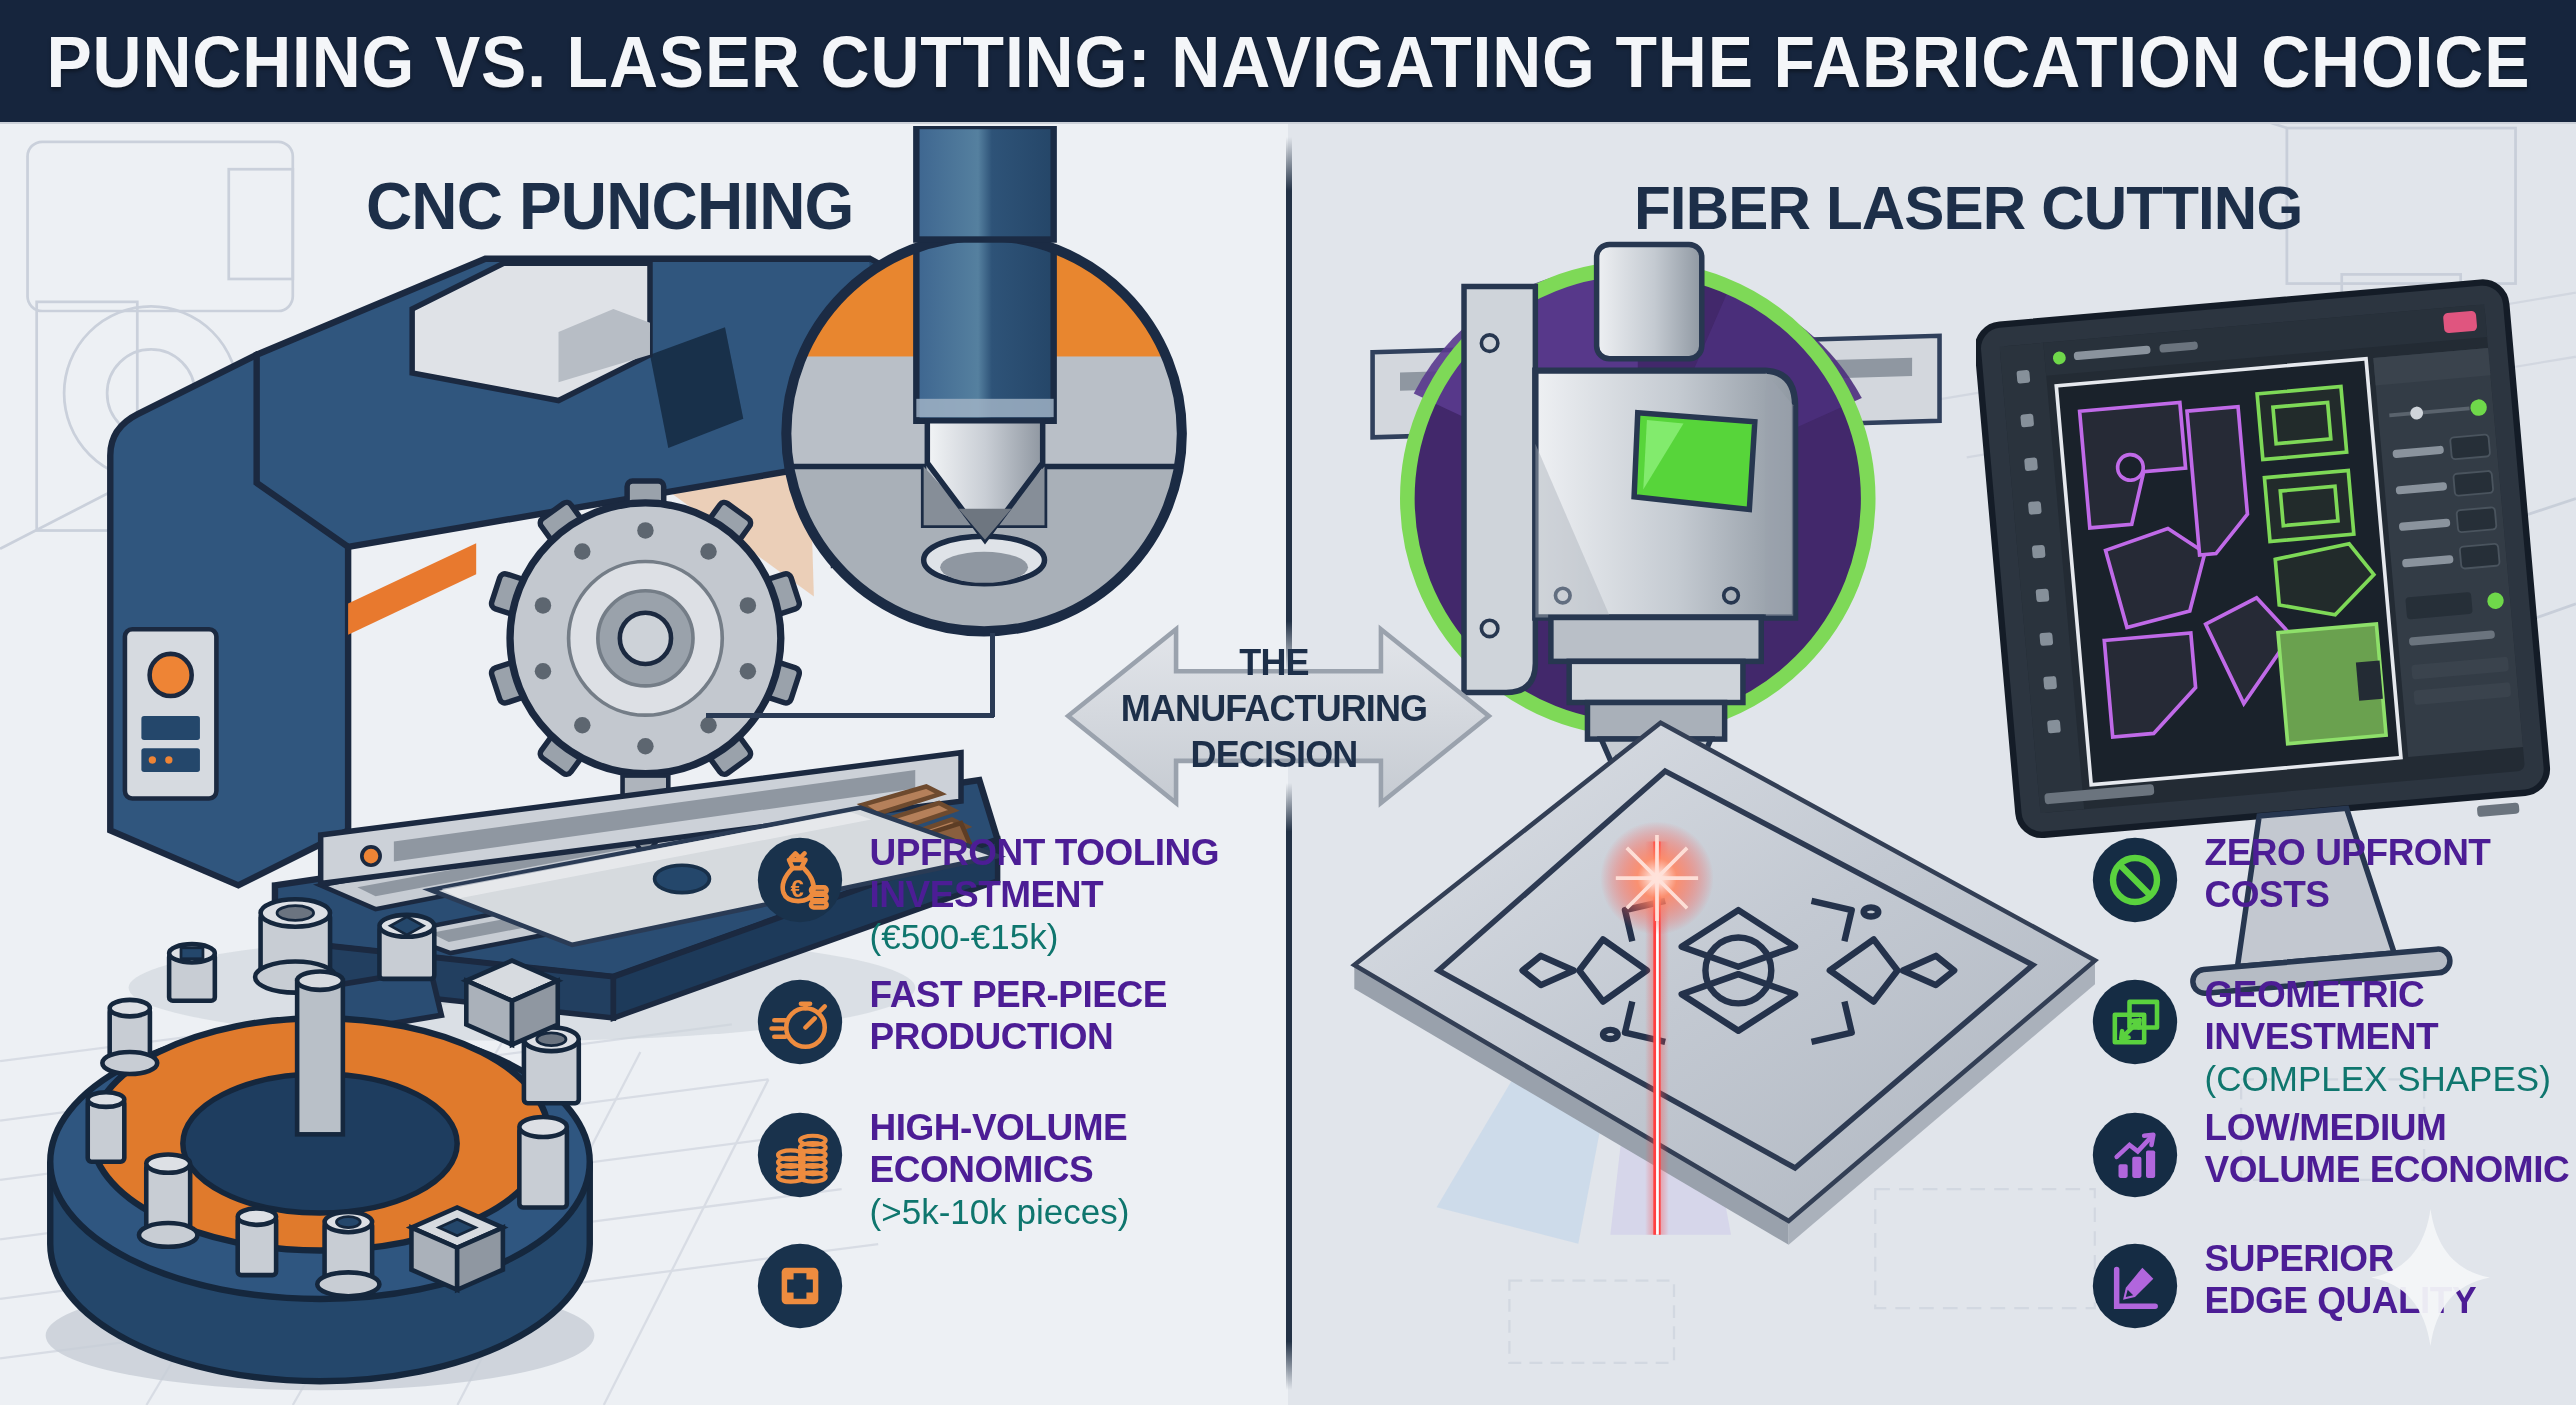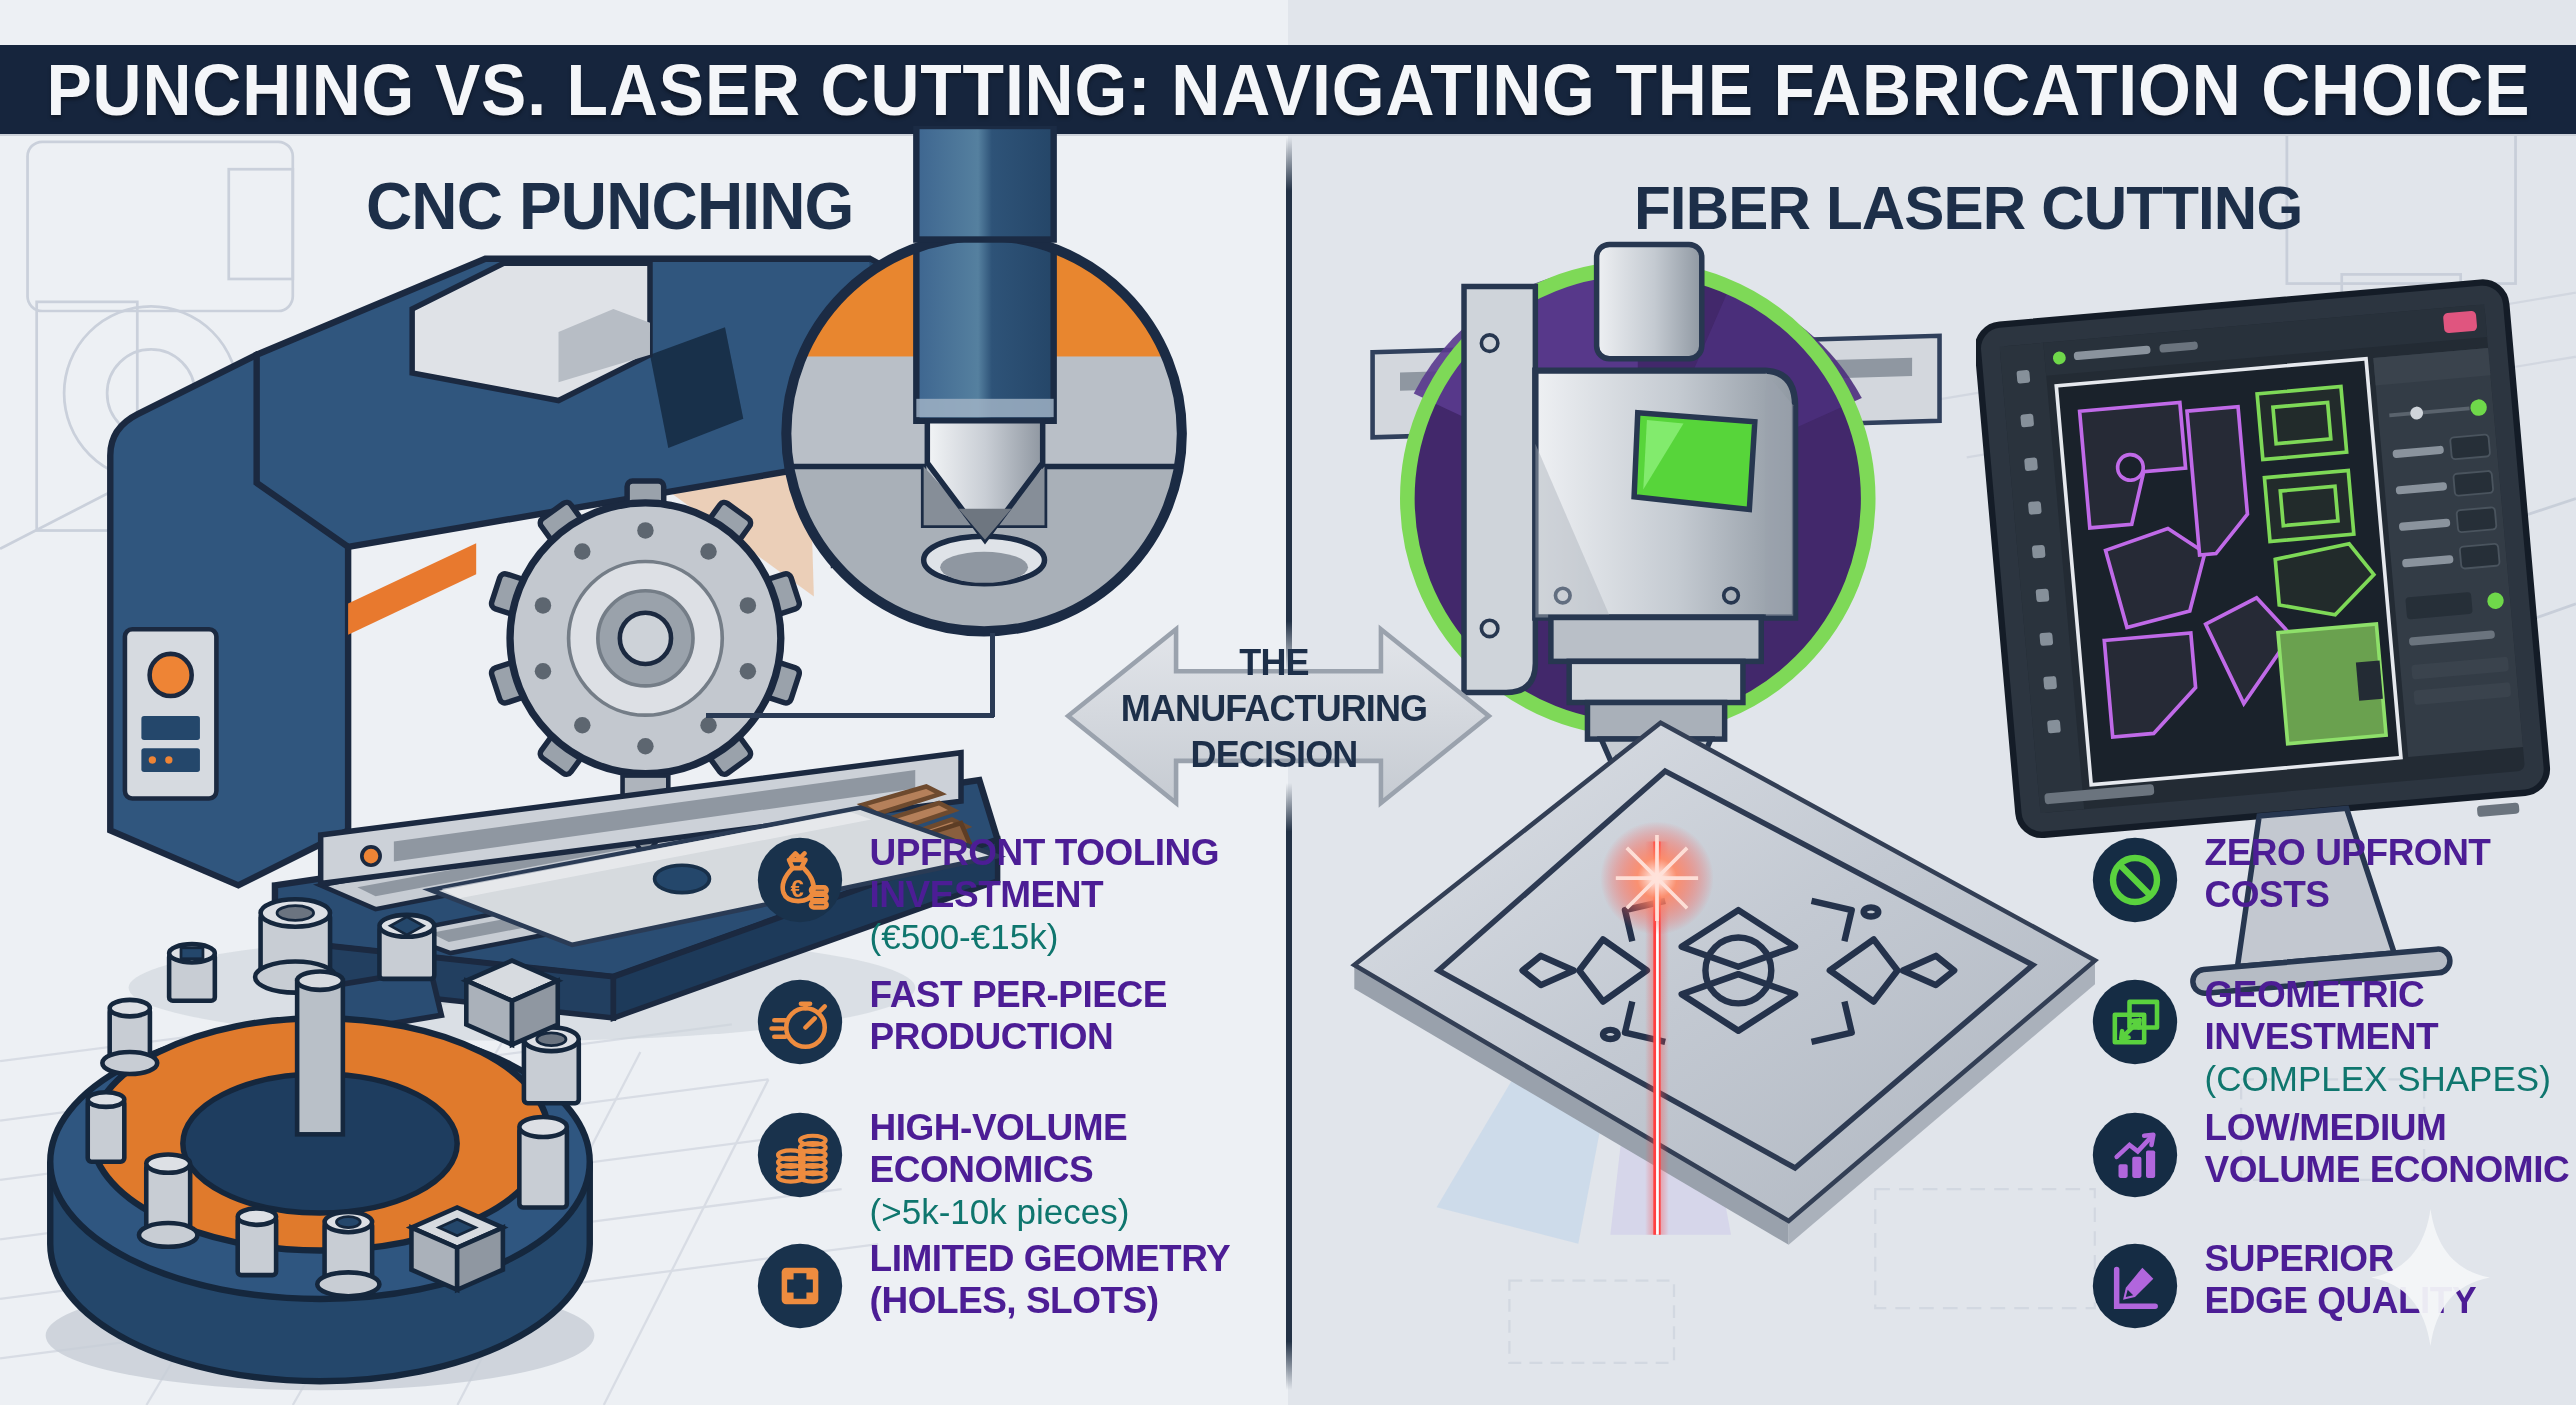--- a/index.html
+++ b/index.html
@@ -2,22 +2,22 @@
 <html style="font-size:14.6px"><head>
 <meta charset="utf-8">
 <style>
   html,body{margin:0;padding:0;background:#e9edf2;}
   *{box-sizing:border-box;}
   .stage{position:relative;width:2576px;height:1405px;overflow:hidden;
          font-family:"Liberation Sans",sans-serif;background:#edf0f4;}
   .half-right{position:absolute;left:1288px;top:0;width:1288px;height:1405px;background:#e1e5eb;}
   .bg-svg{position:absolute;left:0;top:0;pointer-events:none;}
 
-  .banner{position:absolute;left:0;top:0;width:2576px;height:91px;background:#16253d;
-          border-bottom:2.7px solid #ccd1d9;display:flex;align-items:center;justify-content:center;margin-top:45px;}
+  .banner{position:absolute;left:0;top:0;width:2576px;height:124px;background:#16253d;
+          border-bottom:2.7px solid #ccd1d9;display:flex;align-items:center;justify-content:center;}
   .banner-title{color:#f4f6f9;font-weight:700;font-size:73px;letter-spacing:0.9px;white-space:nowrap;
           transform:scaleX(.93);transform-origin:center;text-shadow:0 2.7px 3.7px rgba(0,0,0,.35);}
 
   .sec-heading{position:absolute;font-weight:700;font-size:66px;color:#1d2f49;letter-spacing:-0.9px;
           white-space:nowrap;transform:scaleX(.97);transform-origin:left;}
   .h-left{left:366px;top:168px;}
   .h-right{left:1634px;top:172px;font-size:62px;}
 
   .divider{position:absolute;left:1286px;width:5.5px;}
   .divider.top{top:137px;height:538px;
@@ -495,25 +495,20 @@
       <div class="bullet-note">(&gt;5k-10k pieces)</div>
     </div>
   </div>
 
   <div class="bullet" style="left:756px;top:1242px">
     <svg class="icon-badge" viewBox="0 0 96 96">
       <circle cx="48" cy="48" r="46" fill="#19324c"></circle>
       <rect x="28" y="28" width="40" height="40" rx="5" fill="#ee8c3f"></rect>
       <path d="M41 34 h14 v7 h7 v14 h-7 v7 h-14 v-7 h-7 v-14 h7 z" fill="#19324c"></path>
     </svg>
-    <div class="txt">
-      <div class="bullet-line">LIMITED GEOMETRY</div>
-      <div class="bullet-line">(HOLES, SLOTS)</div>
-
-    </div>
   </div>
 
   <div class="bullet" style="left:2091px;top:836px">
     <svg class="icon-badge" viewBox="0 0 96 96">
       <circle cx="48" cy="48" r="46" fill="#152c44"></circle>
       <circle cx="48" cy="48" r="24" fill="none" stroke="#5ad23e" stroke-width="7"></circle>
       <path d="M32 32 L64 64" stroke="#5ad23e" stroke-width="7" stroke-linecap="round"></path>
     </svg>
     <div class="txt">
       <div class="bullet-line">ZERO UPFRONT</div>

